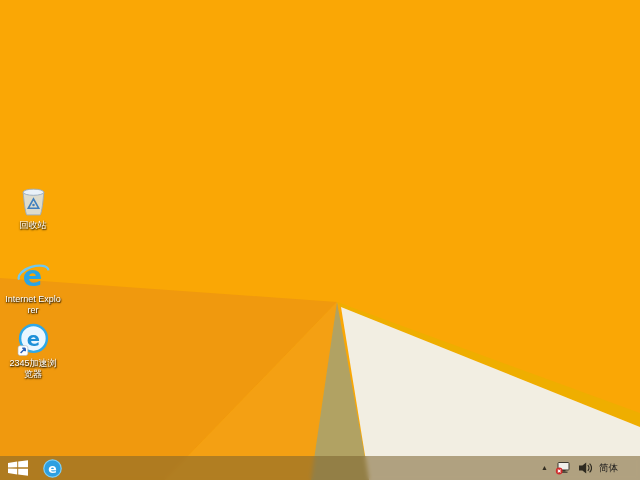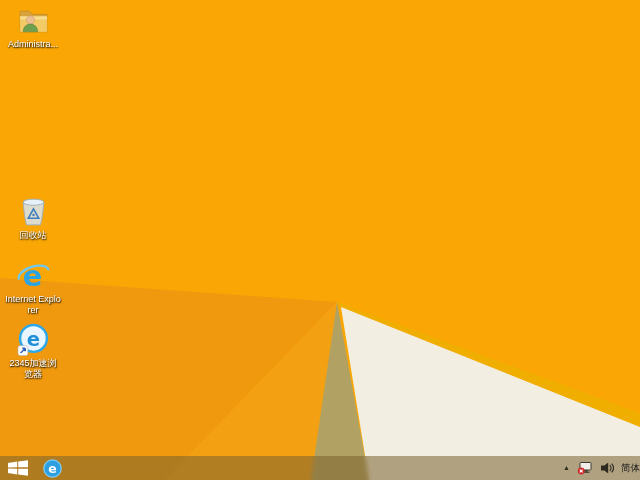--- a/index.html
+++ b/index.html
@@ -17,54 +17,44 @@
               text-shadow:0 1px 2px rgba(0,0,0,.8),1px 1px 1px rgba(0,0,0,.55);}
 
   
   .taskbar{position:absolute;left:0;bottom:0;width:640px;height:24px;z-index:5;
            background:rgba(122,99,48,.55);backdrop-filter:blur(2px);
            display:flex;align-items:center;}
   .tb-btn{height:24px;display:flex;align-items:center;justify-content:center;}
   .start-btn{width:36px;}
   .task-ie-btn{width:32px;}
   .tray{margin-left:auto;display:flex;align-items:center;gap:7px;
-        padding-right:0;height:100%;}
+        padding-right:22px;height:100%;}
   .tray-arrow{font-size:7px;color:#332e22;transform:translateY(-1px);}
   .ime-label{font-size:9.5px;color:#181818;}
   .clock{font-size:9px;line-height:10.5px;color:#1d1d1d;text-align:center;
          white-space:nowrap;}
 </style>
 </head>
 <body>
 
 <div id="desktop">
 
   <svg class="wallpaper" width="640" height="480" viewBox="0 0 640 480">
     <rect x="0" y="0" width="640" height="480" fill="#FAA705"></rect>
     <polygon points="0,278 337,302 165,480 0,480" fill="#F0990E"></polygon>
     <polygon points="337,302 165,480 311,480" fill="#F4A013"></polygon>
     <polygon points="337,302 311,480 369,480" fill="#B1A263"></polygon>
     <polygon points="337,302 640,413 640,427 341,307" fill="#EFAE00"></polygon>
     <polygon points="341,307 640,427 640,480 369,480" fill="#F2EEE2"></polygon>
   </svg>
 
-  <div class="icon-slot" style="top:4px">
-    <svg class="glyph" viewBox="0 0 32 32">
-      <path d="M3,7 L12,7 L15,10 L29,10 L29,27 L3,27 Z" fill="#D9A33C" stroke="#B8852A" stroke-width="0.6"></path>
-      <path d="M3,12 L29,12 L29,27 L3,27 Z" fill="#F2CB66"></path>
-      <path d="M3,12 L29,12 L29,15 L3,15 Z" fill="#F7DD8E"></path>
-      <circle cx="13" cy="15.5" r="4" fill="#EDBE92" stroke="#C79465" stroke-width="0.5"></circle>
-      <path d="M6,27 C6,21.5 10,19.5 13,19.5 C16,19.5 20,21.5 20,27 Z" fill="#6FA04E" stroke="#547A3A" stroke-width="0.5"></path>
-    </svg>
-    <div class="icon-label">Administra...</div>
-  </div>
 
 
 
-  <div class="icon-slot" style="top:195px">
+  <div class="icon-slot" style="top:185px">
     <svg class="glyph" viewBox="0 0 32 32">
       <path d="M6,7 C6.5,14 8,27 9.5,29 L22.5,29 C24,27 25.5,14 26,7 Z" fill="rgba(215,228,240,0.85)" stroke="#9AACBE" stroke-width="0.9"></path>
       <ellipse cx="16" cy="7" rx="10" ry="3" fill="#E9F1F8" stroke="#9AACBE" stroke-width="0.9"></ellipse>
       <polygon points="16,13.5 11,22.5 21,22.5" fill="none" stroke="#3F7FBF" stroke-width="1.6"></polygon>
       <circle cx="16" cy="19.5" r="1.2" fill="#3F7FBF"></circle>
     </svg>
     <div class="icon-label">回收站</div>
   </div>
 
   <div class="icon-slot" style="top:259px">

